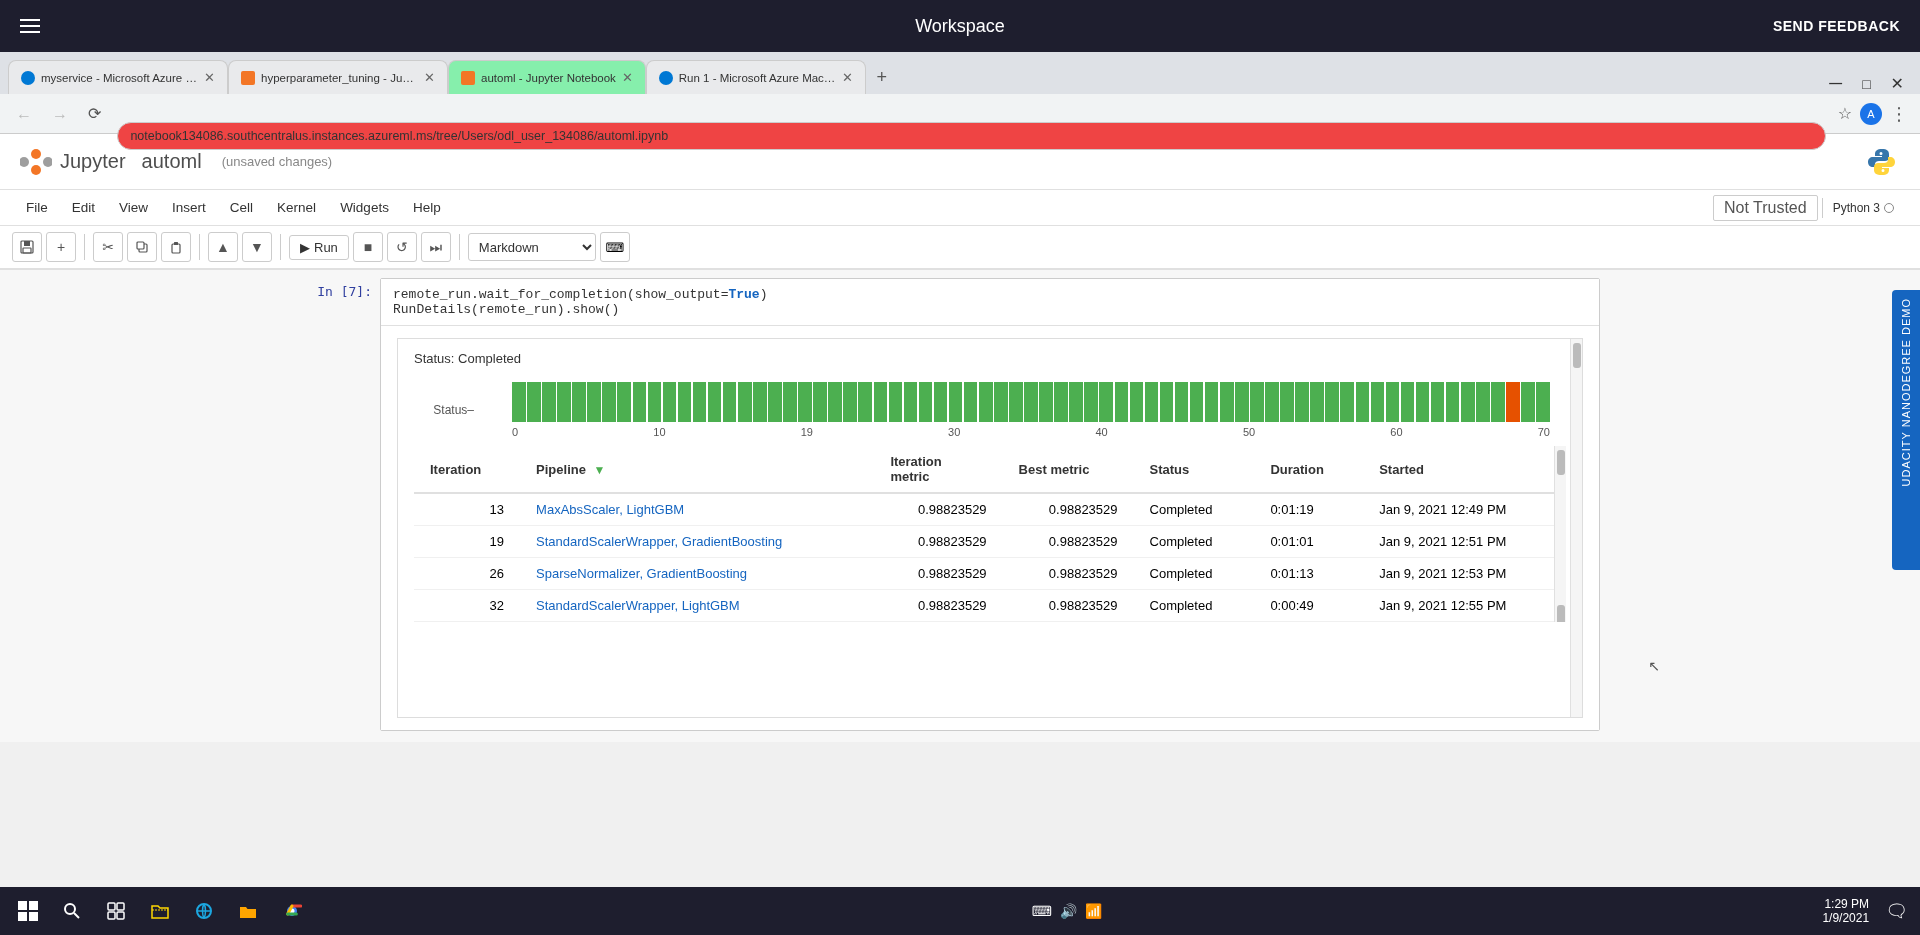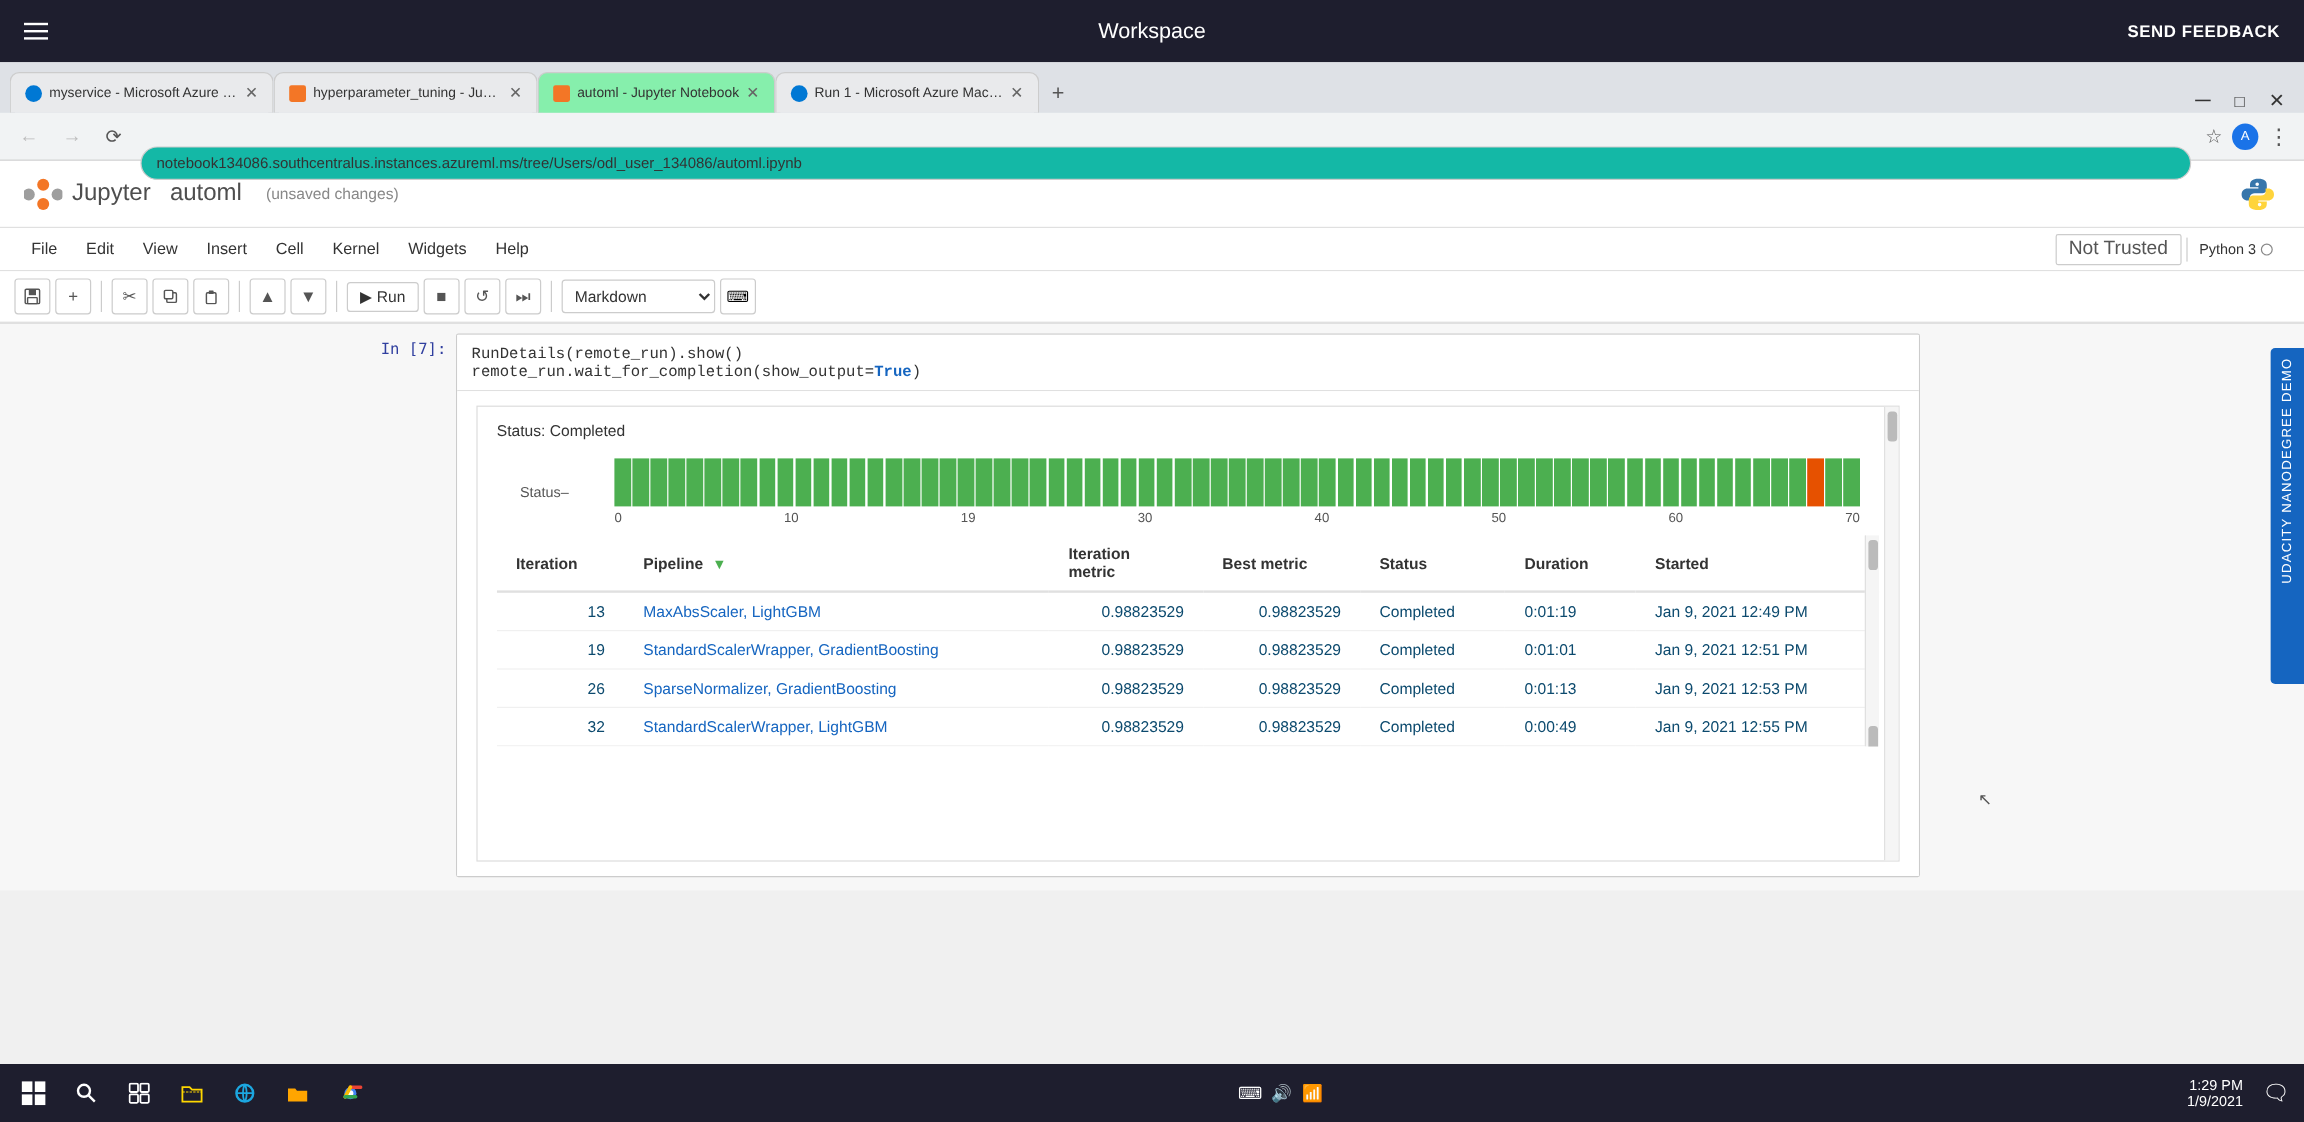--- a/index.html
+++ b/index.html
@@ -59,21 +59,21 @@
       align-items: center;
       padding: 0 12px;
       gap: 12px;
       border-bottom: 1px solid #ccc;
     }
     .nav-btn { font-size: 16px; color: #555; cursor: pointer; padding: 2px 4px; }
     .nav-btn.disabled { color: #bbb; cursor: default; }
     .url-box {
       flex: 1;
       height: 28px;
-      background: #14b8a6;
+      background: #ef4444;
       border: 1px solid #ccc;
       border-radius: 14px;
       display: flex;
       align-items: center;
       padding: 0 12px;
       font-size: 12.5px;
       color: #333;
       margin-top: 45px;
     }
     .address-right { display: flex; align-items: center; gap: 8px; }
@@ -242,21 +242,21 @@
       text-align: left;
       padding: 8px 16px;
       font-weight: 600;
       color: #333;
       border-bottom: 2px solid #e0e0e0;
       background: white;
     }
     .data-table td {
       padding: 8px 16px;
       border-bottom: 1px solid #f0f0f0;
-      color: #0c4a6e;
+      color: #000000;
     }
     .data-table td.num { text-align: right; }
     .data-table td.link { color: #1565c0; cursor: pointer; }
     .sort-icon { color: #4caf50; margin-left: 4px; font-size: 12px; }
 
     
     .right-sidebar {
       position: fixed;
       right: 0;
       top: 240px;
@@ -479,24 +479,24 @@
 </div>
 
 <div class="main-area" style="height: 472px; overflow:hidden; background:#f7f7f7; padding: 8px 0;">
 
   <div class="cell" style="display:flex; margin: 0 auto; max-width: 1360px; padding: 0 20px;">
     <div class="cell-prompt">In [7]:</div>
     <div style="flex:1; position:relative;">
       <div class="cell-body">
         <div class="cell-input">
           <div>
-            <span style="font-family:'Courier New',monospace;font-size:13px;color:#333;">RunDetails(remote_run).show()</span>
+            <span style="font-family:'Courier New',monospace;font-size:13px;color:#333;">remote_run.wait_for_completion(show_output=</span><span style="font-family:'Courier New',monospace;font-size:13px;color:#1565c0;font-weight:bold;">True</span><span style="font-family:'Courier New',monospace;font-size:13px;color:#333;">)</span>
           </div>
           <div>
-            <span style="font-family:'Courier New',monospace;font-size:13px;color:#333;">remote_run.wait_for_completion(show_output=</span><span style="font-family:'Courier New',monospace;font-size:13px;color:#1565c0;font-weight:bold;">True</span><span style="font-family:'Courier New',monospace;font-size:13px;color:#333;">)</span>
+            <span style="font-family:'Courier New',monospace;font-size:13px;color:#333;">RunDetails(remote_run).show()</span>
           </div>
         </div>
 
         <div class="cell-output">
           <div style="display:flex; gap:8px;">
 
             <div style="flex:1; border:1px solid #ddd; padding: 12px 16px; position:relative; min-height: 380px;">
 
               <div style="position:absolute;right:0;top:0;bottom:0;width:12px;background:#f5f5f5;border-left:1px solid #e0e0e0;">
                 <div style="width:8px;height:25px;background:#bbb;border-radius:3px;margin:4px auto;"></div>

